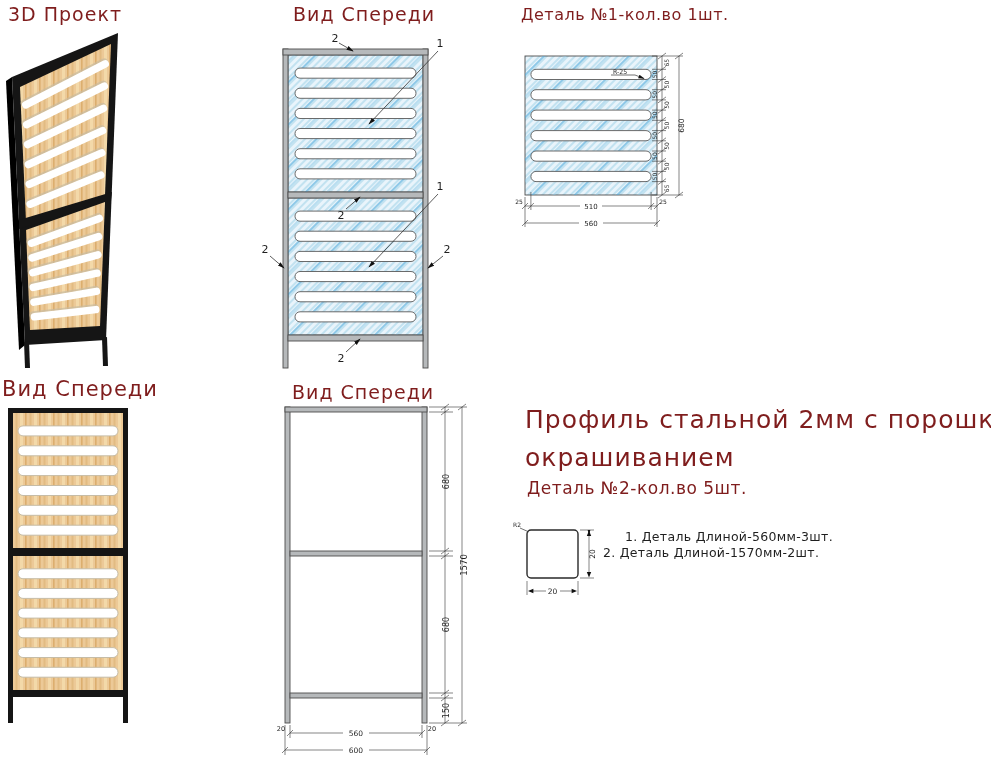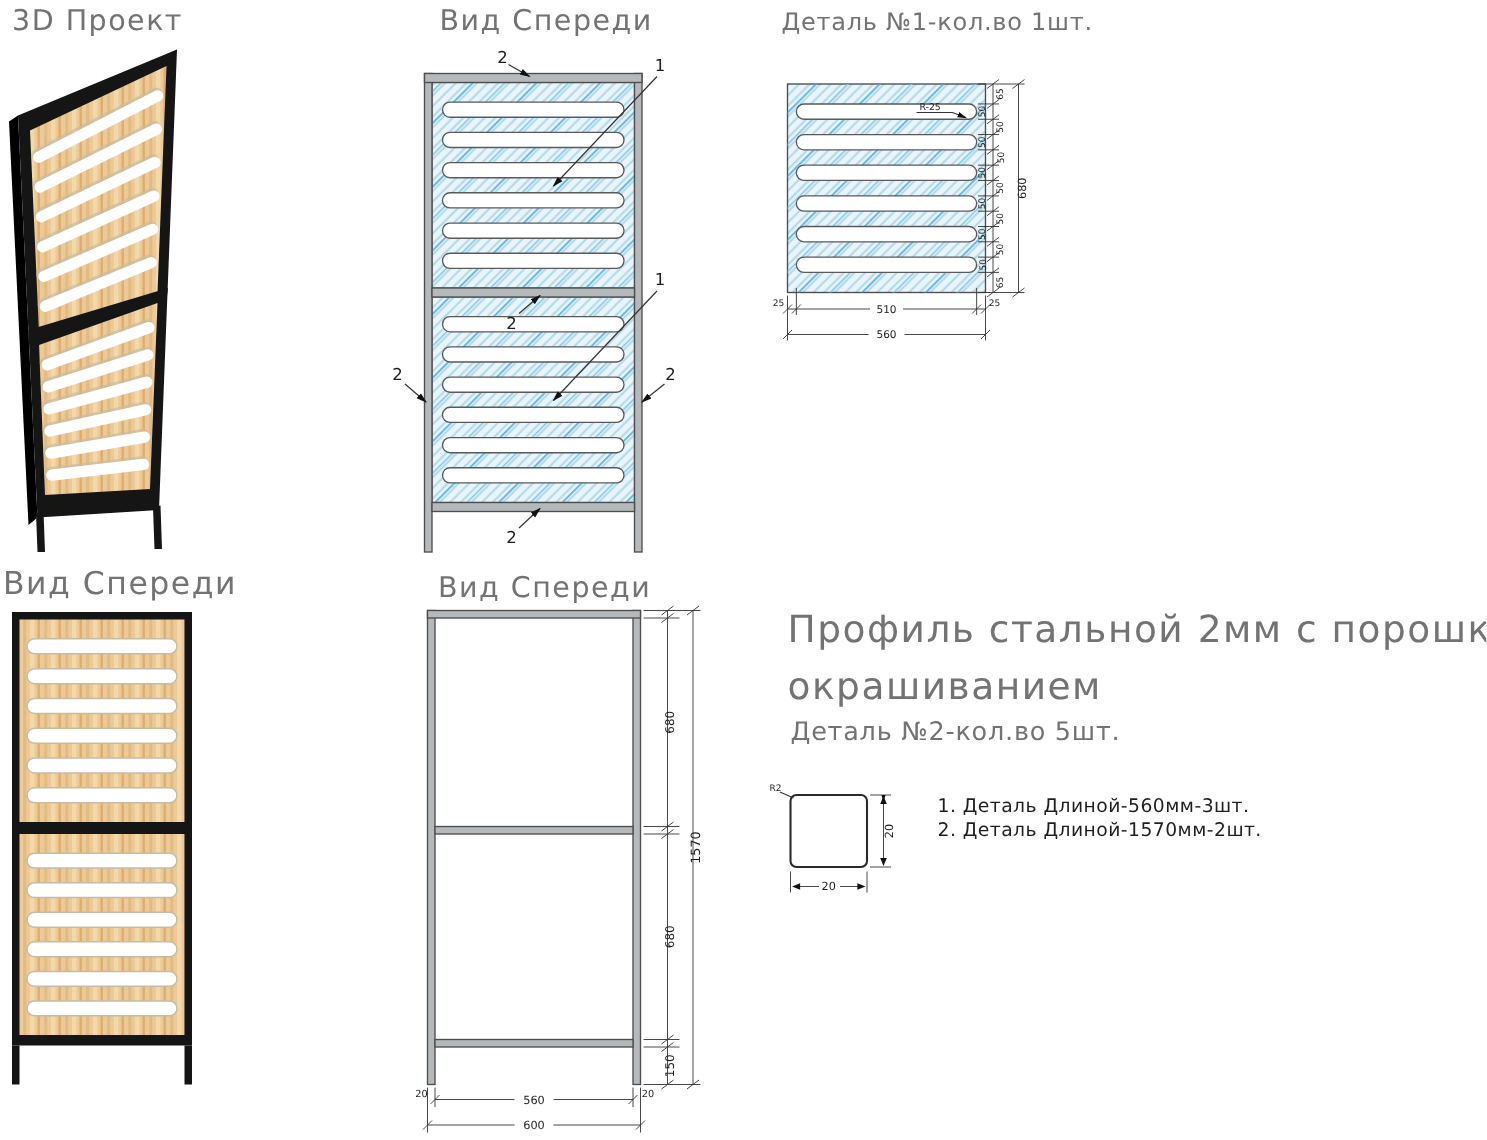--- a/index.html
+++ b/index.html
@@ -2,21 +2,21 @@
 <html><head>
 <meta charset="utf-8">
 <style>
   * { margin:0; padding:0; box-sizing:border-box; }
   html,body { background:#ffffff; }
   #canvas {
     position:relative; width:991px; height:760px; background:#ffffff;
     font-family:"DejaVu Sans", sans-serif; color:#1f1f1f; overflow:hidden;
   }
   .abs { position:absolute; }
-  .title { color:#737373; letter-spacing:1px; white-space:nowrap; }
+  .title { color:#7f1d1d; letter-spacing:1px; white-space:nowrap; }
   .t-main { font-size:19px; }
   .t-detail { font-size:16px; letter-spacing:0.5px; }
   .t-big { font-size:25px; letter-spacing:1px; }
   .t-sub { font-size:17px; letter-spacing:0.5px; }
   .t-note { font-size:12.5px; letter-spacing:0.3px; }
   svg text { fill:#1f1f1f; font-family:"DejaVu Sans", sans-serif; }
   svg { display:block; }
 </style>
 </head>
 <body>
@@ -302,21 +302,21 @@
       <text x="177" y="339" font-size="6.5" text-anchor="middle">20</text>
       <rect x="88" y="354.4" width="26" height="7.4" fill="#ffffff"></rect>
       <text x="101" y="360.8" font-size="7.5" text-anchor="middle">600</text>
     </g>
   </svg>
 
   <div class="abs title t-big" style="left:525px;top:405px;">Профиль стальной 2мм с порошковым</div>
   <div class="abs title t-big" style="left:525px;top:443px;">окрашиванием</div>
   <div class="abs title t-sub" style="left:527px;top:478px;">Деталь №2-кол.во 5шт.</div>
   <div class="abs t-note" style="left:625px;top:529px;text-align:center;">1. Деталь Длиной-560мм-3шт.</div>
-  <div class="abs t-note" style="left:625px;top:545px;">2. Деталь Длиной-1570мм-2шт.</div>
+  <div class="abs t-note" style="left:603px;top:545px;">2. Деталь Длиной-1570мм-2шт.</div>
 
   <svg class="abs" style="left:505px;top:512px;" width="115" height="95" viewBox="0 0 115 95">
     <defs>
       <marker id="arrPR" markerWidth="8" markerHeight="6" refX="7" refY="3" orient="auto">
         <polygon points="0,0.6 8,3 0,5.4" fill="#111111"></polygon>
       </marker>
     </defs>
     <rect x="22" y="18" width="51" height="48" rx="4" fill="#ffffff" stroke="#2a2a2a" stroke-width="1.4"></rect>
     <g>
       <text x="8" y="15" font-size="6">R2</text>

